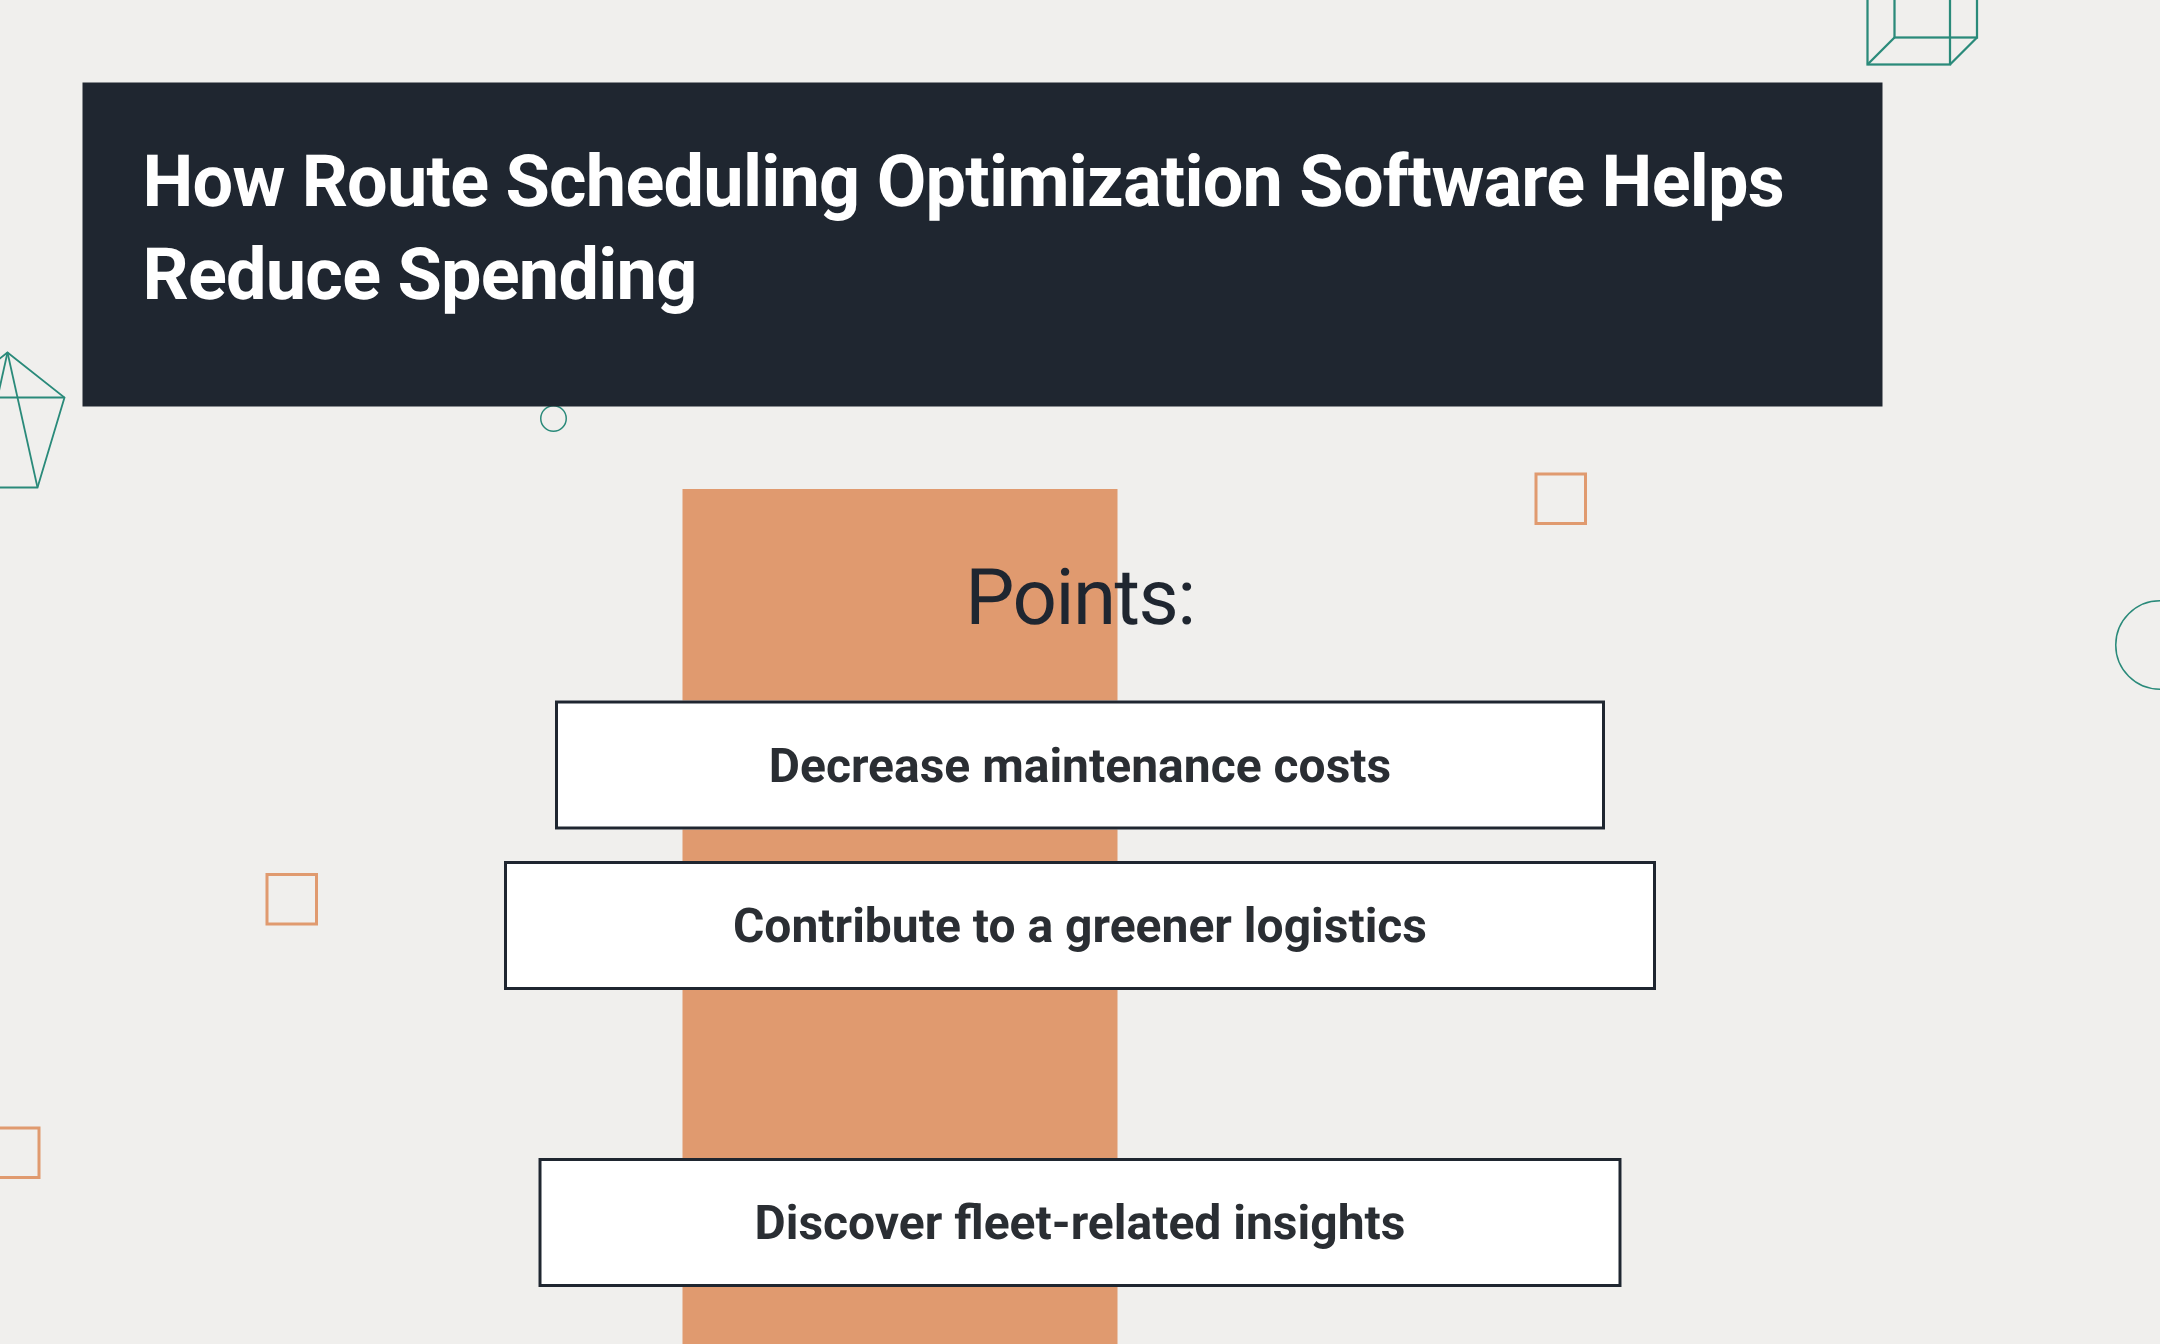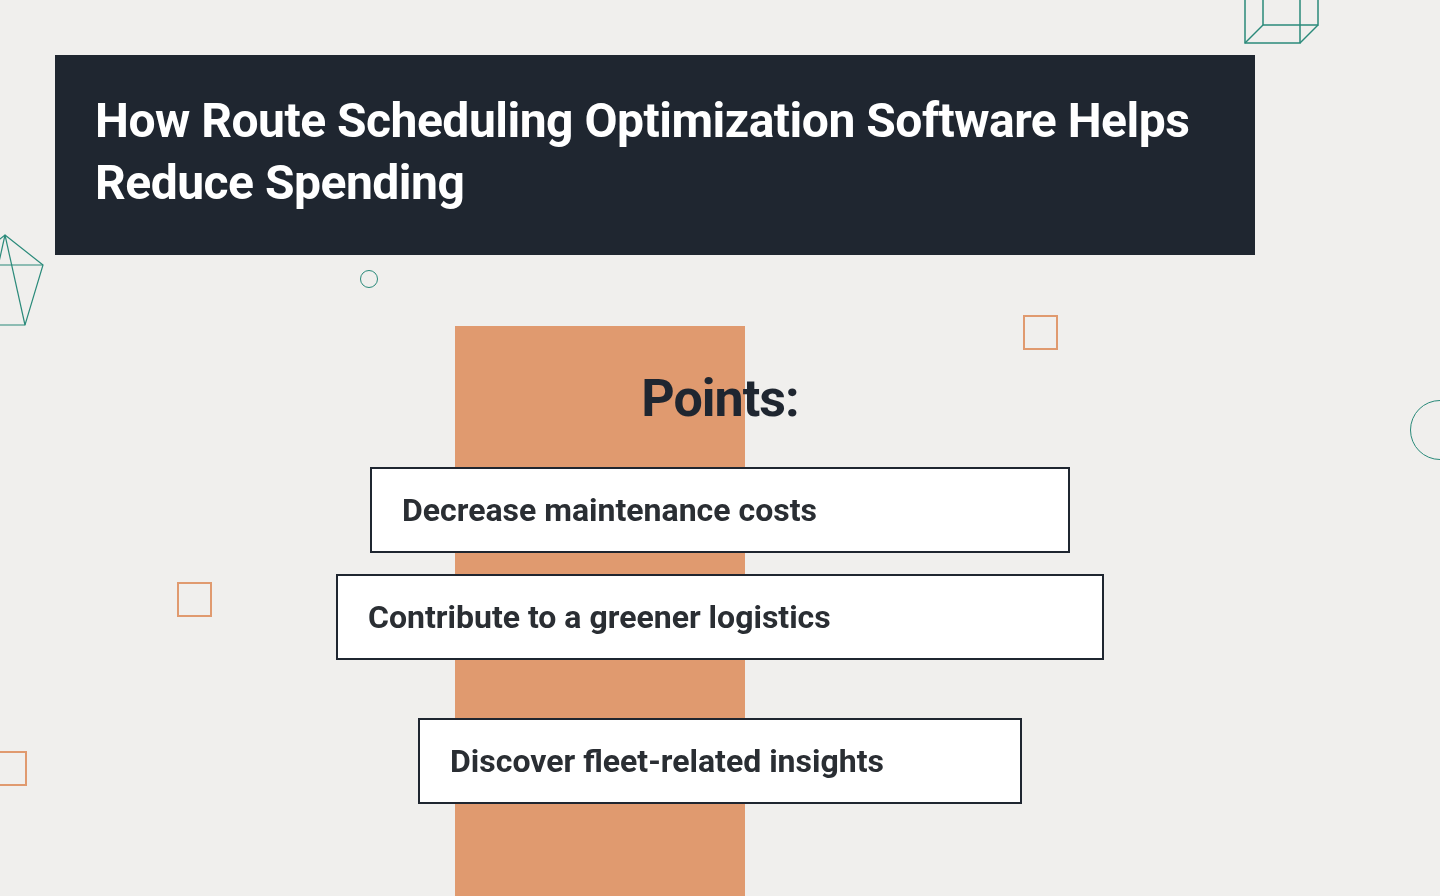--- a/index.html
+++ b/index.html
@@ -15,21 +15,21 @@
       position: relative;
       overflow: hidden;
     }
     .title-banner {
       position: absolute;
       left: 55px;
       top: 55px;
       width: 1200px;
       background: #1f2630;
       color: #ffffff;
-      padding: 35px 40px 40px 40px;
+      padding: 35px 40px 56px 40px;
     }
     .title-banner h1 {
       font-size: 48px;
       font-weight: 700;
       line-height: 1.3;
       letter-spacing: -0.5px;
     }
     .orange-column {
       position: absolute;
       left: 455px;
@@ -37,39 +37,40 @@
       width: 290px;
       height: 570px;
       background: #e09a6f;
     }
     .points-heading {
       position: absolute;
       left: 50%;
       transform: translateX(-50%);
       top: 368px;
       font-size: 52px;
-      font-weight: 700;
+      font-weight: 400;
       color: #1f2630;
       letter-spacing: -1px;
     }
     .point-box {
       position: absolute;
       left: 50%;
       transform: translateX(-50%);
       background: #ffffff;
       border: 2.5px solid #1f2630;
       padding: 22px 30px;
       font-size: 32px;
       font-weight: 700;
       color: #2a2e33;
+      text-align: center;
       white-space: nowrap;
     }
     .point-1 { top: 467px; width: 700px; }
     .point-2 { top: 574px; width: 768px; }
-    .point-3 { top: 718px; width: 604px; }
+    .point-3 { top: 772px; width: 722px; }
 
     .deco {
       position: absolute;
     }
     .deco-cube-green-top {
       top: -50px;
       right: 95px;
     }
     .deco-crystal-left {
       top: 230px;

